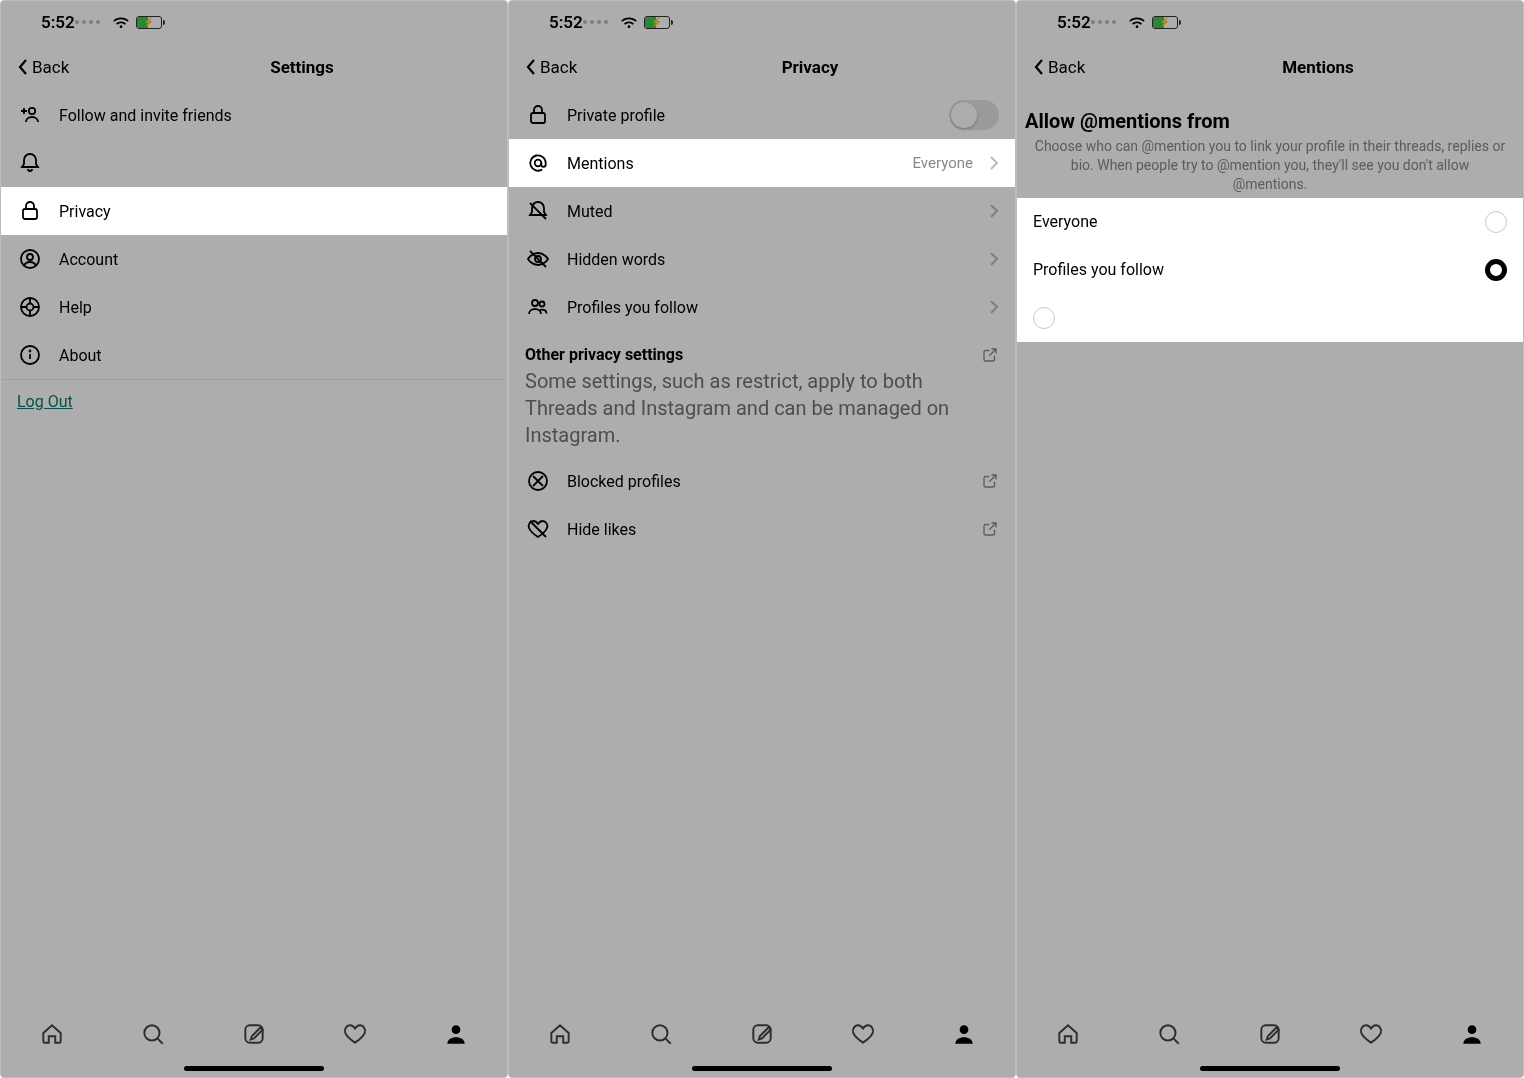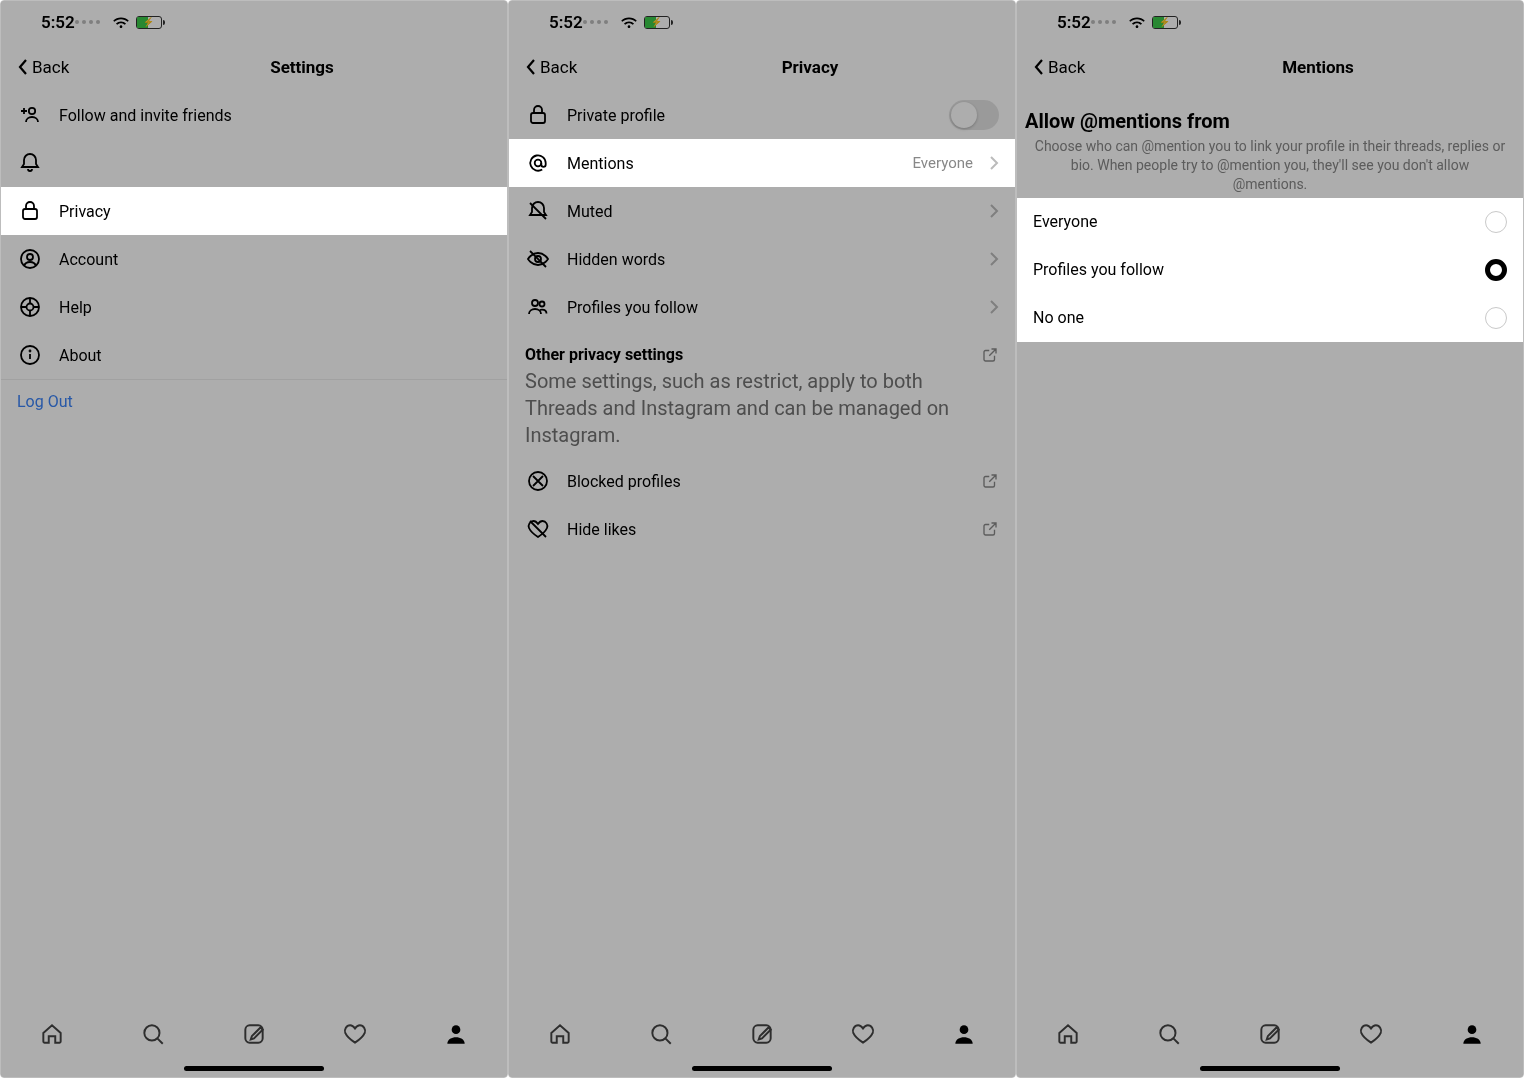--- a/index.html
+++ b/index.html
@@ -93,21 +93,21 @@
     box-shadow: 0 1px 3px rgba(0,0,0,0.25);
   }
   .ext-link { width: 18px; height: 18px; }
   .section-head {
     padding: 14px 16px 2px 16px; font-size: 16px; font-weight: 700; gap: 44px;
   }
   .section-sub {
     padding: 2px 16px 8px 16px; font-size: 20px; color: #737373; line-height: 1.35;
   }
   .divider { height: 1px; background: #eee; margin: 0 0 0 0; }
-  .logout { padding: 12px 16px; color: #3b82f6; font-size: 16px; }
+  .logout { padding: 12px 16px; color: #0f766e; font-size: 16px; text-decoration: underline; }
   
   .radio {
     width: 22px; height: 22px; border: 1.5px solid #c9c9c9; border-radius: 50%;
     display: flex; align-items: center; justify-content: center;
   }
   .radio.selected { border: 5px solid #000; }
   
   .tab-bar {
     margin-top: auto;
     height: 70px;
@@ -501,21 +501,20 @@
   <div class="highlight">
     <div class="row">
       <span class="label">Everyone</span>
       <div class="radio"></div>
     </div>
     <div class="row">
       <span class="label">Profiles you follow</span>
       <div class="radio selected"></div>
     </div>
     <div class="row">
-      <span class="label">No one</span>
       <div class="radio"></div>
     </div>
   </div>
 
   <div class="tab-bar">
     <div class="tab">
         <svg width="26" height="26" viewBox="0 0 24 24">
           <path fill="none" stroke="currentColor" stroke-width="1.8" d="M4 11 12 4l8 7v8a1 1 0 0 1-1 1h-4v-6h-6v6H5a1 1 0 0 1-1-1z"></path>
         </svg>
       </div>

